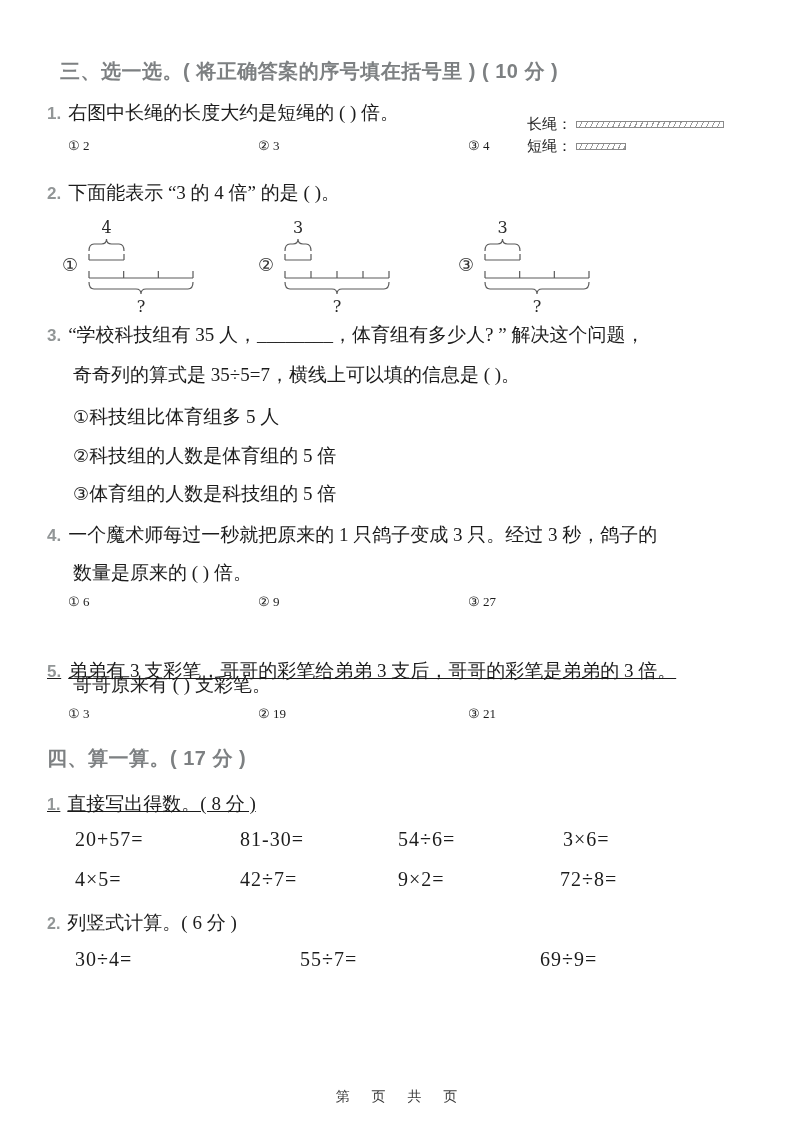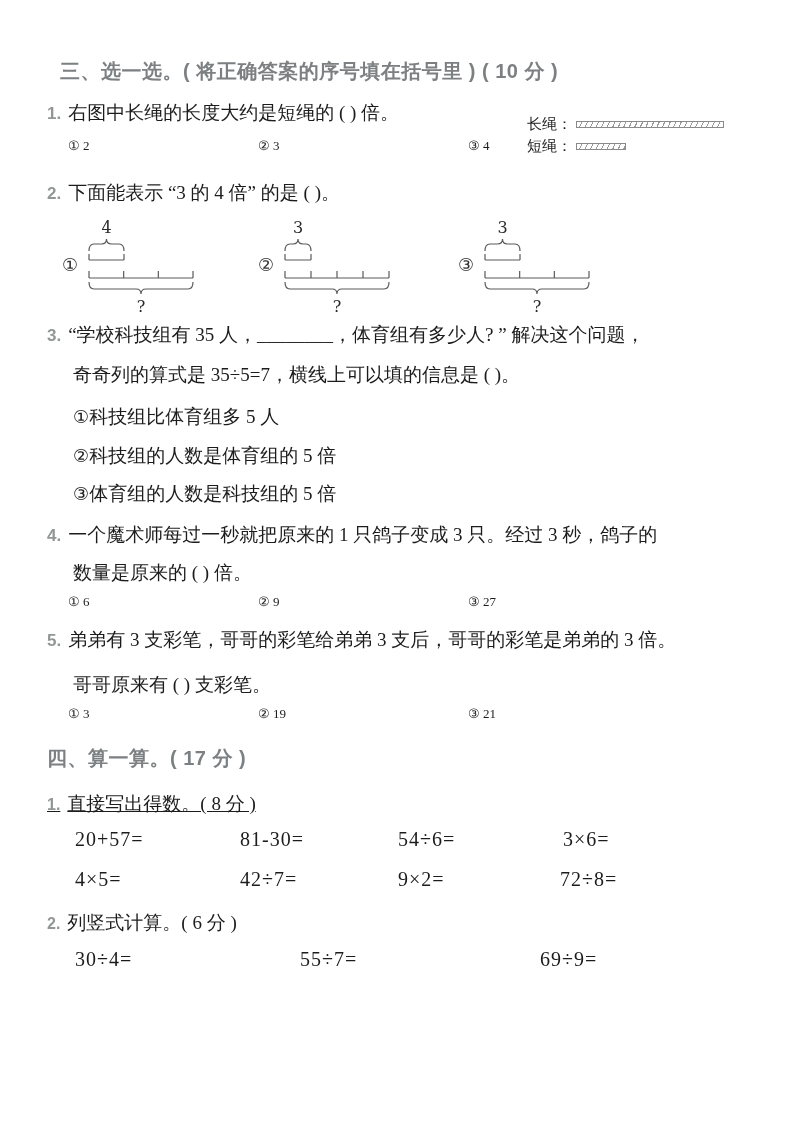--- a/index.html
+++ b/index.html
@@ -117,21 +117,21 @@
   </div>
 
   <div class="abs qline" style="left:47px;top:522px;">
     <span class="qnum">4.</span><span>一个魔术师每过一秒就把原来的 1 只鸽子变成 3 只。经过 3 秒，鸽子的</span>
   </div>
   <div class="abs qline" style="left:73px;top:560px;">数量是原来的 (        ) 倍。</div>
   <div class="abs opt" style="left:68px;top:594px;">① 6</div>
   <div class="abs opt" style="left:258px;top:594px;">② 9</div>
   <div class="abs opt" style="left:468px;top:594px;">③ 27</div>
 
-  <div class="abs qline" style="left:47px;top:627px;">
+  <div class="abs qline" style="left:47px;top:658px;text-decoration:underline;">
     <span class="qnum">5.</span><span>弟弟有 3 支彩笔，哥哥的彩笔给弟弟 3 支后，哥哥的彩笔是弟弟的 3 倍。</span>
   </div>
   <div class="abs qline" style="left:73px;top:672px;">哥哥原来有 (        ) 支彩笔。</div>
   <div class="abs opt" style="left:68px;top:706px;">① 3</div>
   <div class="abs opt" style="left:258px;top:706px;">② 19</div>
   <div class="abs opt" style="left:468px;top:706px;">③ 21</div>
 
   <div class="abs sec-heading" style="left:47px;top:745px;">四、算一算。( 17 分 )</div>
 
   <div class="abs qline" style="left:47px;top:791px;text-decoration:underline;">
@@ -149,14 +149,15 @@
   <div class="abs math" style="left:560px;top:868px;">72÷8=</div>
 
   <div class="abs qline" style="left:47px;top:910px;">
     <span class="subnum">2.</span><span>列竖式计算。( 6 分 )</span>
   </div>
 
   <div class="abs math" style="left:75px;top:948px;">30÷4=</div>
   <div class="abs math" style="left:300px;top:948px;">55÷7=</div>
   <div class="abs math" style="left:540px;top:948px;">69÷9=</div>
 
+  <div class="abs footer" style="left:0px;top:1088px;">第 页 共 页</div>
 
 </div>
 
 </body></html>

